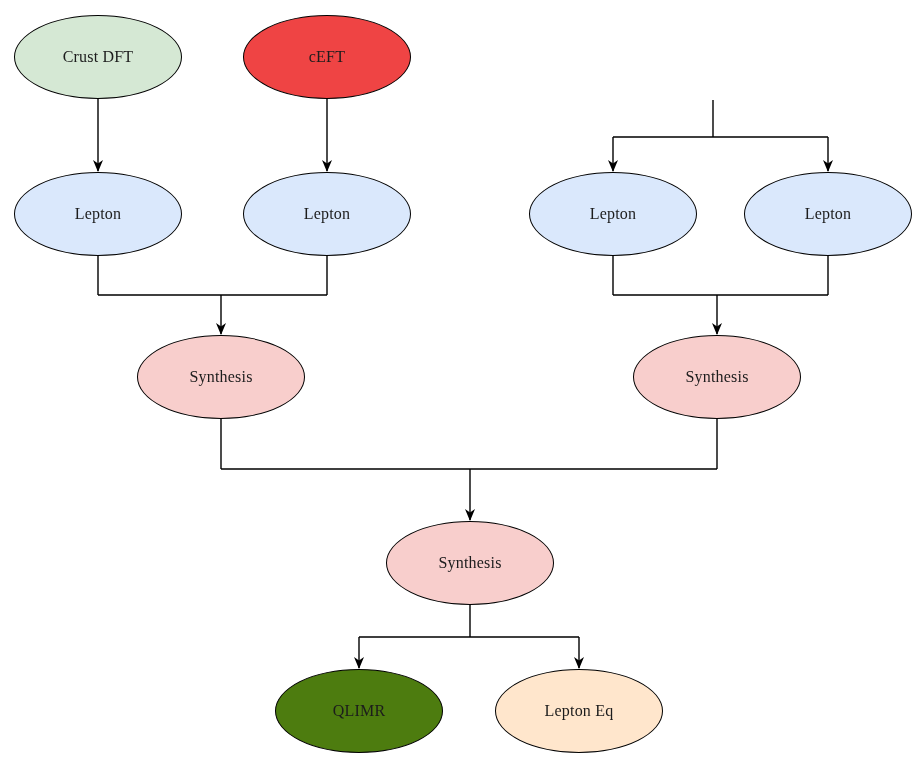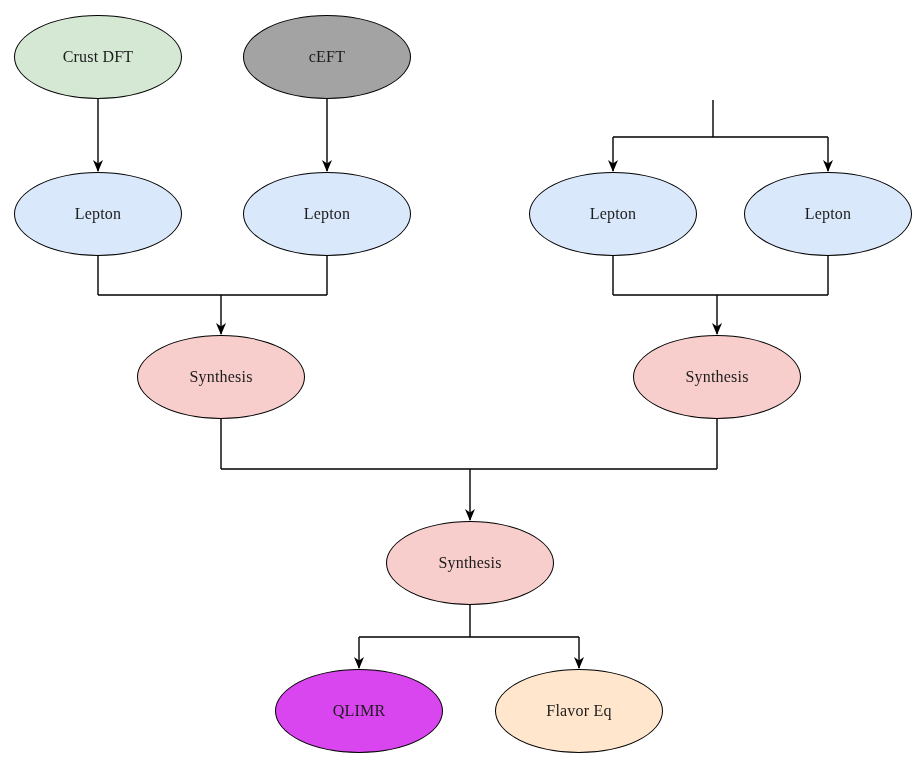--- a/index.html
+++ b/index.html
@@ -80,21 +80,21 @@
     <g>
       <path class="edge" d="M470,605 L470,637 M359,637 L579,637" fill="none" stroke="#000000" stroke-width="1.4"></path>
       <path class="edge" d="M359,637 L359,668" fill="none" stroke="#000000" stroke-width="1.4" marker-end="url(#arrow)"></path>
       <path class="edge" d="M579,637 L579,668" fill="none" stroke="#000000" stroke-width="1.4" marker-end="url(#arrow)"></path>
     </g>
   </svg>
 
   <div class="node" style="left: 14px; top: 15px; background: rgb(213, 232, 212); border-color: rgb(0, 0, 0);">
     <span class="label">Crust DFT</span>
   </div>
-  <div class="node" style="left: 243px; top: 15px; background: #a3a3a3; border-color: rgb(0, 0, 0);">
+  <div class="node" style="left: 243px; top: 15px; background: #ef4444; border-color: rgb(0, 0, 0);">
     <span class="label">cEFT</span>
   </div>
 
   <div class="node" style="left: 14px; top: 172px; background: rgb(218, 232, 252); border-color: rgb(0, 0, 0);">
     <span class="label">Lepton</span>
   </div>
   <div class="node" style="left: 243px; top: 172px; background: rgb(218, 232, 252); border-color: rgb(0, 0, 0);">
     <span class="label">Lepton</span>
   </div>
   <div class="node" style="left: 529px; top: 172px; background: rgb(218, 232, 252); border-color: rgb(0, 0, 0);">
@@ -108,20 +108,20 @@
     <span class="label">Synthesis</span>
   </div>
   <div class="node" style="left: 633px; top: 335px; background: rgb(248, 206, 204); border-color: rgb(0, 0, 0);">
     <span class="label">Synthesis</span>
   </div>
 
   <div class="node" style="left: 386px; top: 521px; background: rgb(248, 206, 204); border-color: rgb(0, 0, 0);">
     <span class="label">Synthesis</span>
   </div>
 
-  <div class="node" style="left: 275px; top: 669px; background: #d946ef; border-color: rgb(0, 0, 0);">
+  <div class="node" style="left: 275px; top: 669px; background: #4d7c0f; border-color: rgb(0, 0, 0);">
     <span class="label">QLIMR</span>
   </div>
   <div class="node" style="left: 495px; top: 669px; background: rgb(255, 230, 204); border-color: rgb(0, 0, 0);">
-    <span class="label">Flavor Eq</span>
+    <span class="label">Lepton Eq</span>
   </div>
 
 </div>
 
 </body></html>

